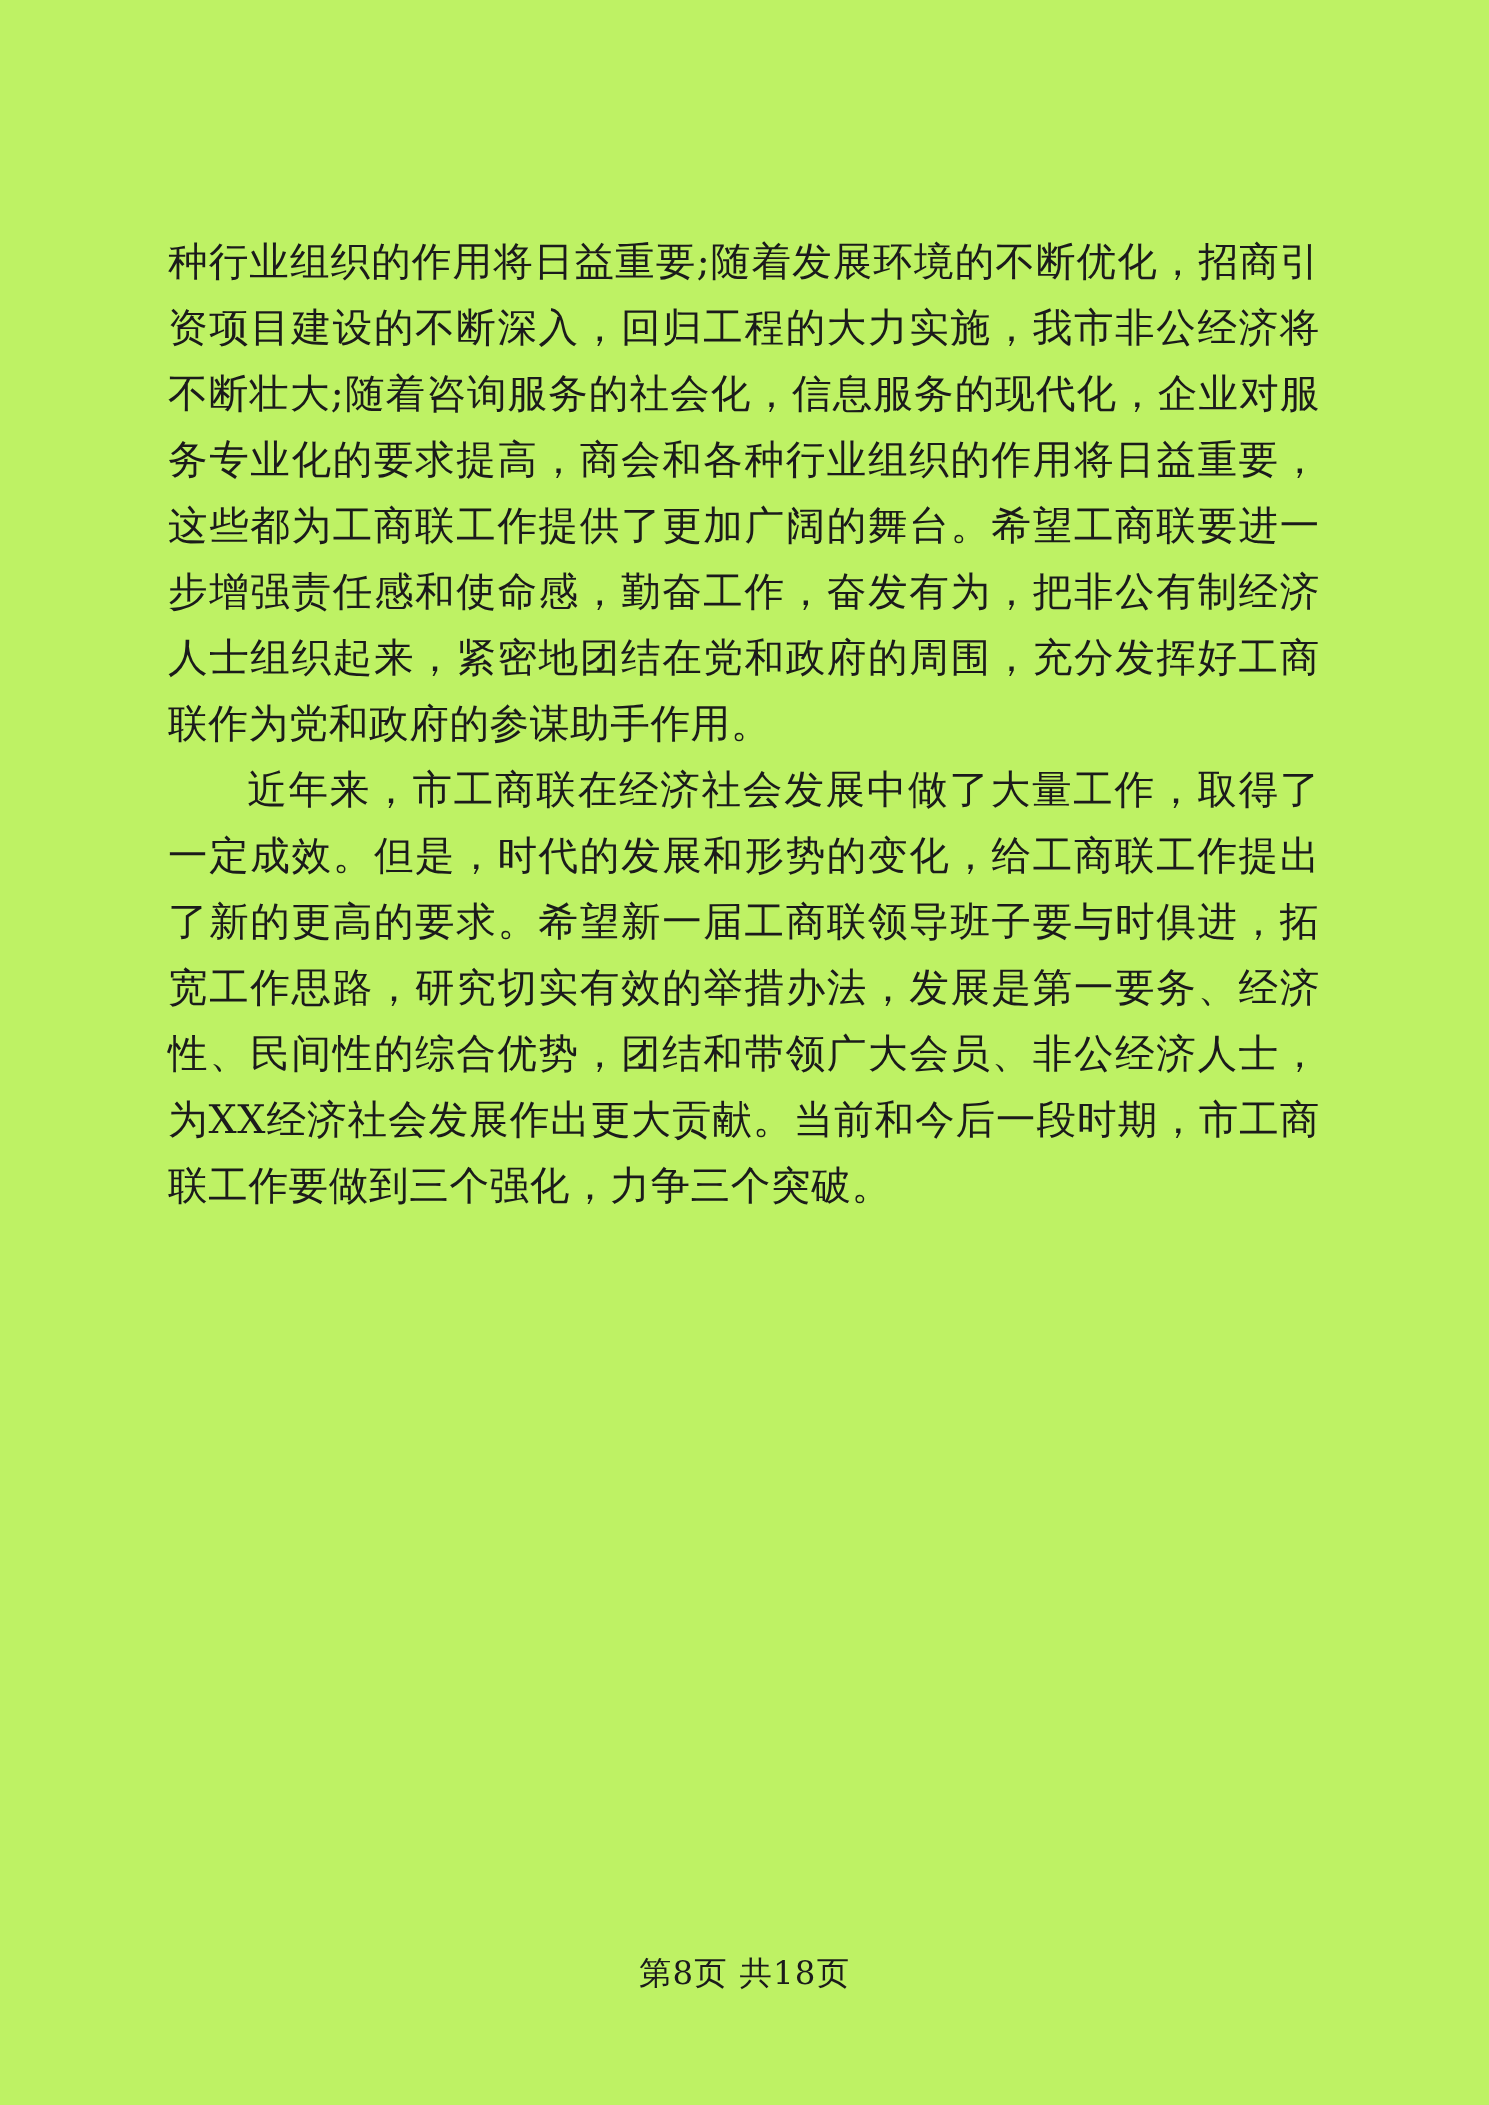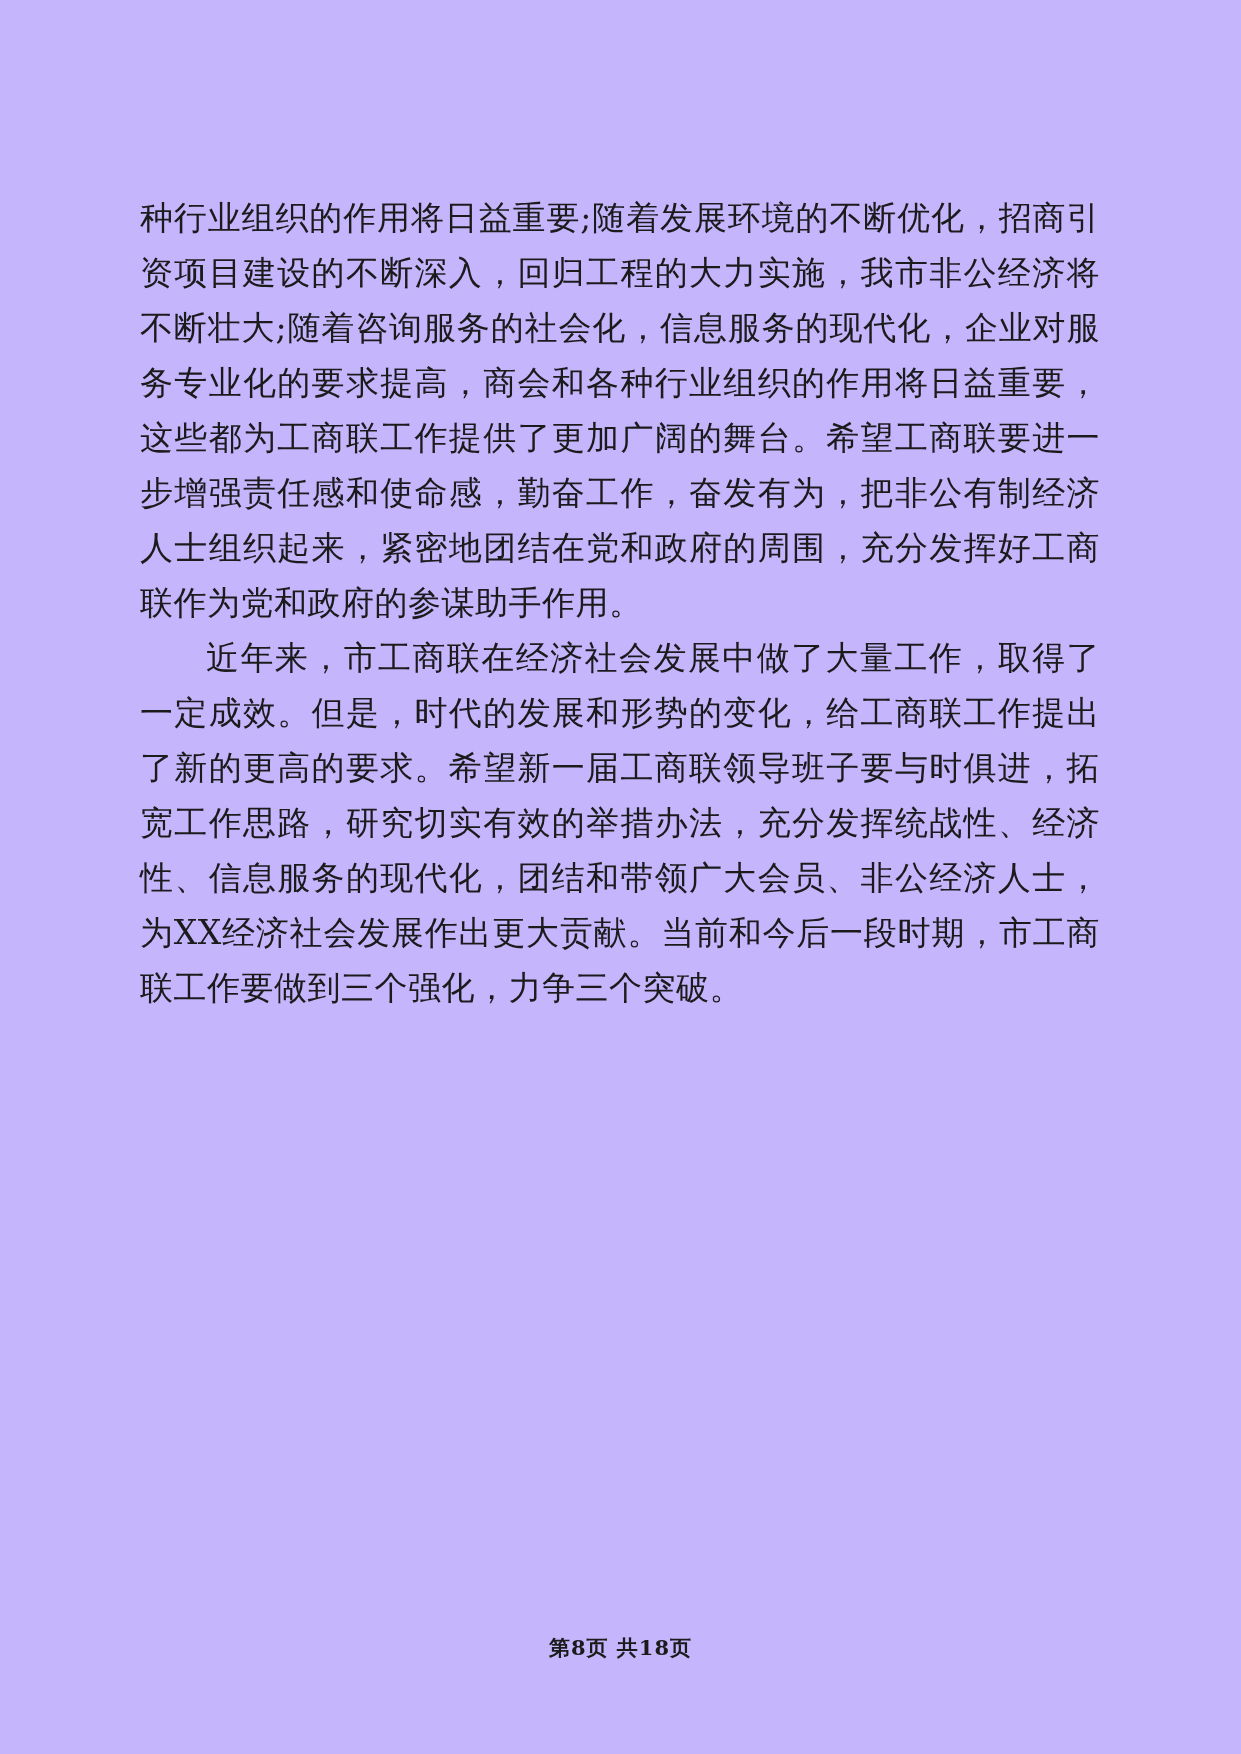--- a/index.html
+++ b/index.html
@@ -4,21 +4,21 @@
 <style>
   html, body {
     margin: 0;
     padding: 0;
     background: #ffffff;
   }
   .page {
     position: relative;
     width: 1241px;
     height: 1754px;
-    background: #c4b5fd;
+    background: #bef264;
     margin: 0 auto;
     overflow: hidden;
     box-sizing: border-box;
   }
   .content {
     position: absolute;
     left: 140px;
     top: 190px;
     width: 960px;
   }
@@ -35,28 +35,27 @@
   .para.indent {
     text-indent: 66px;
   }
   .footer {
     position: absolute;
     left: 0;
     right: 0;
     bottom: 92px;
     text-align: center;
     font-family: "DejaVu Serif", "Liberation Serif", serif;
-    font-size: 21px;
+    font-size: 27px;
     color: #1b1b1b;
     letter-spacing: 1px;
-    font-weight: bold;
   }
 </style>
 </head>
 <body>
 
 <div class="page">
   <div class="content">
     <p class="para">种行业组织的作用将日益重要;随着发展环境的不断优化，招商引资项目建设的不断深入，回归工程的大力实施，我市非公经济将不断壮大;随着咨询服务的社会化，信息服务的现代化，企业对服务专业化的要求提高，商会和各种行业组织的作用将日益重要，这些都为工商联工作提供了更加广阔的舞台。希望工商联要进一步增强责任感和使命感，勤奋工作，奋发有为，把非公有制经济人士组织起来，紧密地团结在党和政府的周围，充分发挥好工商联作为党和政府的参谋助手作用。</p>
-    <p class="para indent">近年来，市工商联在经济社会发展中做了大量工作，取得了一定成效。但是，时代的发展和形势的变化，给工商联工作提出了新的更高的要求。希望新一届工商联领导班子要与时俱进，拓宽工作思路，研究切实有效的举措办法，充分发挥统战性、经济性、信息服务的现代化，团结和带领广大会员、非公经济人士，为XX经济社会发展作出更大贡献。当前和今后一段时期，市工商联工作要做到三个强化，力争三个突破。</p>
+    <p class="para indent">近年来，市工商联在经济社会发展中做了大量工作，取得了一定成效。但是，时代的发展和形势的变化，给工商联工作提出了新的更高的要求。希望新一届工商联领导班子要与时俱进，拓宽工作思路，研究切实有效的举措办法，发展是第一要务、经济性、民间性的综合优势，团结和带领广大会员、非公经济人士，为XX经济社会发展作出更大贡献。当前和今后一段时期，市工商联工作要做到三个强化，力争三个突破。</p>
   </div>
   <div class="footer">第8页 共18页</div>
 </div>
 
 </body></html>

